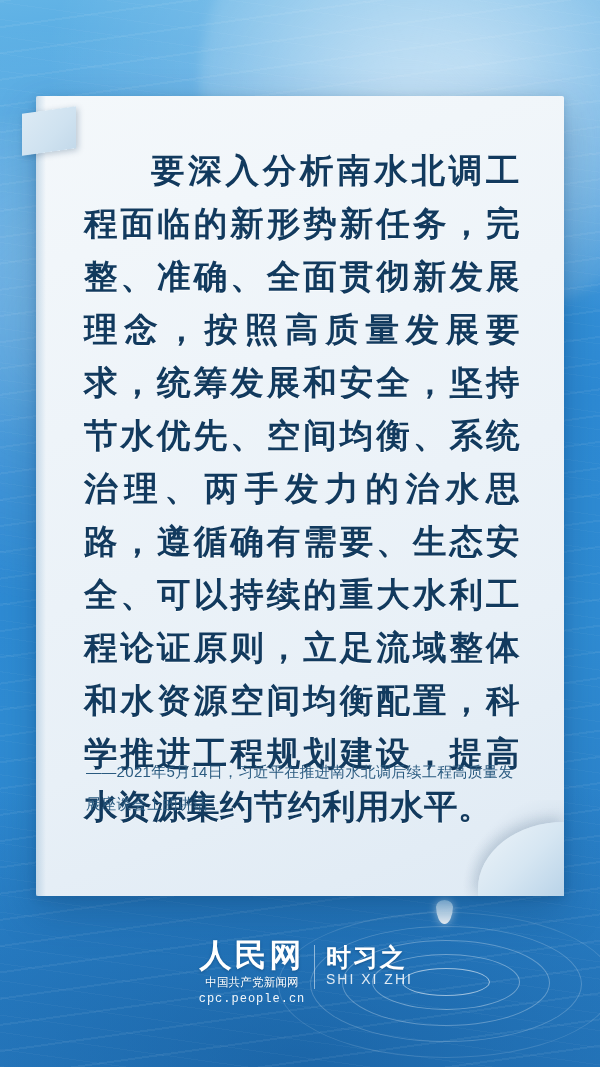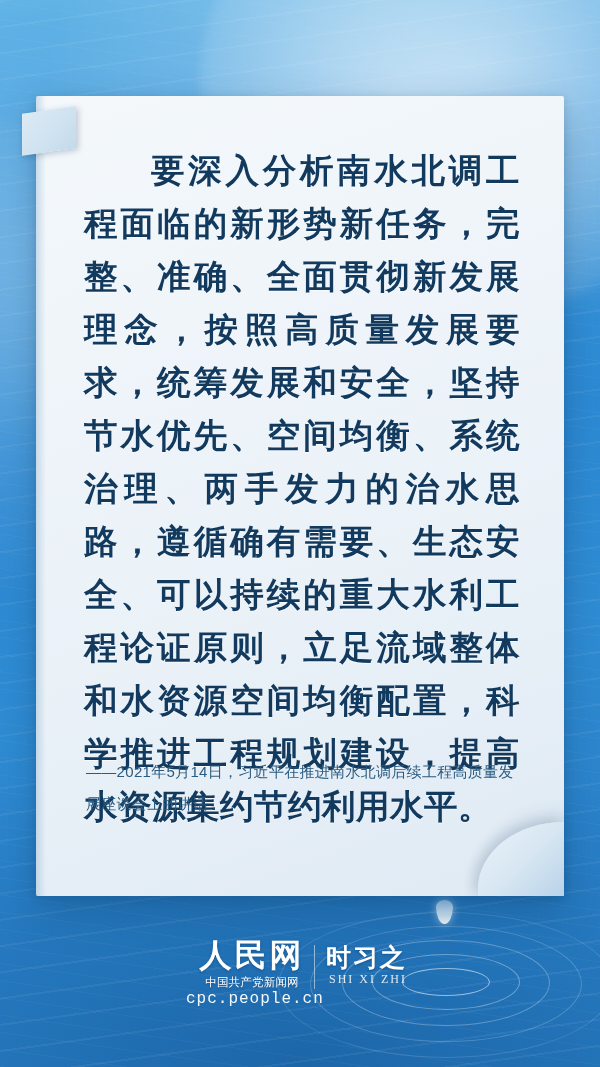--- a/index.html
+++ b/index.html
@@ -164,52 +164,52 @@
   .logo-sub {
     font-family: Liberation Serif, serif;
     font-size: 11.5px;
     letter-spacing: 0.2px;
     line-height: 16px;
     margin-top: 3px;
     text-shadow: 0 1px 2px rgba(8,50,90,0.4);
   }
   .logo-url {
     font-family: "Liberation Mono", monospace;
-    font-size: 16px;
+    font-size: 12px;
     letter-spacing: 1px;
     line-height: 15px;
     margin-top: 2px;
     opacity: 0.95;
   }
   .divider-v {
     position: absolute;
     left: 314px;
     top: 14px;
     width: 1px;
     height: 44px;
     background: rgba(255,255,255,0.5);
   }
   .brand-block {
     position: absolute;
     left: 326px;
     top: 12px;
-    text-align: right;
+    text-align: left;
     color: #ffffff;
   }
   .brand-main {
     font-family: "Liberation Serif", serif;
     font-weight: bold;
     font-size: 25px;
     letter-spacing: 2px;
     line-height: 30px;
     text-shadow: 0 1px 3px rgba(8,50,90,0.45);
   }
   .brand-sub {
-    font-family: Liberation Serif, serif;
-    font-size: 12px;
+    font-family: Liberation Sans, sans-serif;
+    font-size: 14px;
     letter-spacing: 2px;
     line-height: 12px;
     opacity: 0.85;
   }
 
   
   .drop {
     position: absolute;
     left: 436px;
     top: 900px;

